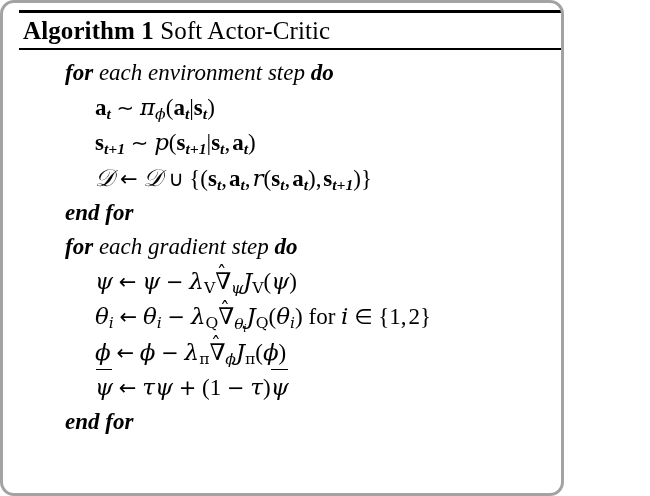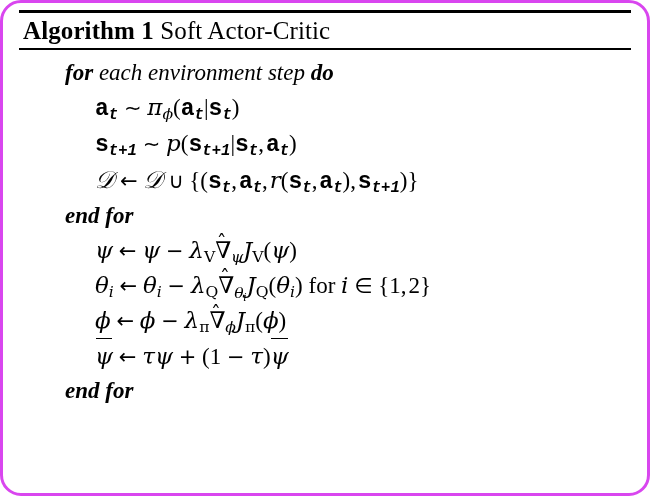--- a/index.html
+++ b/index.html
@@ -12,24 +12,24 @@
     height: 496px;
     overflow: hidden;
     font-family: "Liberation Serif", "DejaVu Serif", serif;
     color: #000000;
   }
 
   
   #algorithm-figure {
     position: relative;
     box-sizing: border-box;
-    width: 650px;
+    width: 564px;
     height: 496px;
-    border: 3px solid #d946ef;
-    border-radius: 21px;
+    border: 3px solid #a3a3a3;
+    border-radius: 14px;
     background: #ffffff;
     overflow: hidden;
   }
 
   .inner {
     position: absolute;
     left: 0;
     top: 0;
     width: 644px;
     height: 490px;
@@ -77,21 +77,21 @@
   .kw { font-weight: bold; }
 
   
   .m {
     font-family: "DejaVu Serif", "Liberation Serif", serif;
     font-style: italic;
     font-size: 23px;
   }
   .mr { font-style: normal; }
   .bb { font-weight: bold; font-style: normal;
-        font-family: Liberation Mono, monospace; }
+        font-family: Liberation Serif, serif; }
   .cal {
     font-family: "DejaVu Serif", serif;
     font-style: italic;
     font-size: 24px;
   }
   .op { font-style: normal; font-family: "DejaVu Sans", sans-serif; font-size: 21px; }
   .opn { font-style: normal; }
 
   sub {
     font-size: 0.68em;
@@ -170,20 +170,26 @@
         <span class="cal">𝒟</span>
         <span class="op">∪</span>
         <span class="opn">{</span><span class="opn">(</span><span class="bb">s<sub>t</sub></span><span class="opn">,</span> <span class="bb">a<sub>t</sub></span><span class="opn">,</span> <span class="m">r</span><span class="opn">(</span><span class="bb">s<sub>t</sub></span><span class="opn">,</span> <span class="bb">a<sub>t</sub></span><span class="opn">)</span><span class="opn">,</span> <span class="bb">s<sub>t+1</sub></span><span class="opn">)</span><span class="opn">}</span>
       </div>
 
       <div class="line ind1">
         <span class="kw">end</span>
         <span class="kw">for</span>
       </div>
 
+      <div class="line ind1">
+        <span class="kw">for</span>
+        <span>each</span>
+        <span>gradient step</span>
+        <span class="kw">do</span>
+      </div>
 
       <div class="line ind2">
         <span class="m">ψ</span>
         <span class="op">←</span>
         <span class="m">ψ</span>
         <span class="op">−</span>
         <span class="m">λ<sub class="mr">V</sub></span><span class="hat-wrap m nospace"><span class="hat">ˆ</span><span class="mr">∇</span><sub>ψ</sub></span><span class="m">J<sub class="mr">V</sub></span><span class="opn">(</span><span class="m">ψ</span><span class="opn">)</span>
       </div>
 
       <div class="line ind2">

